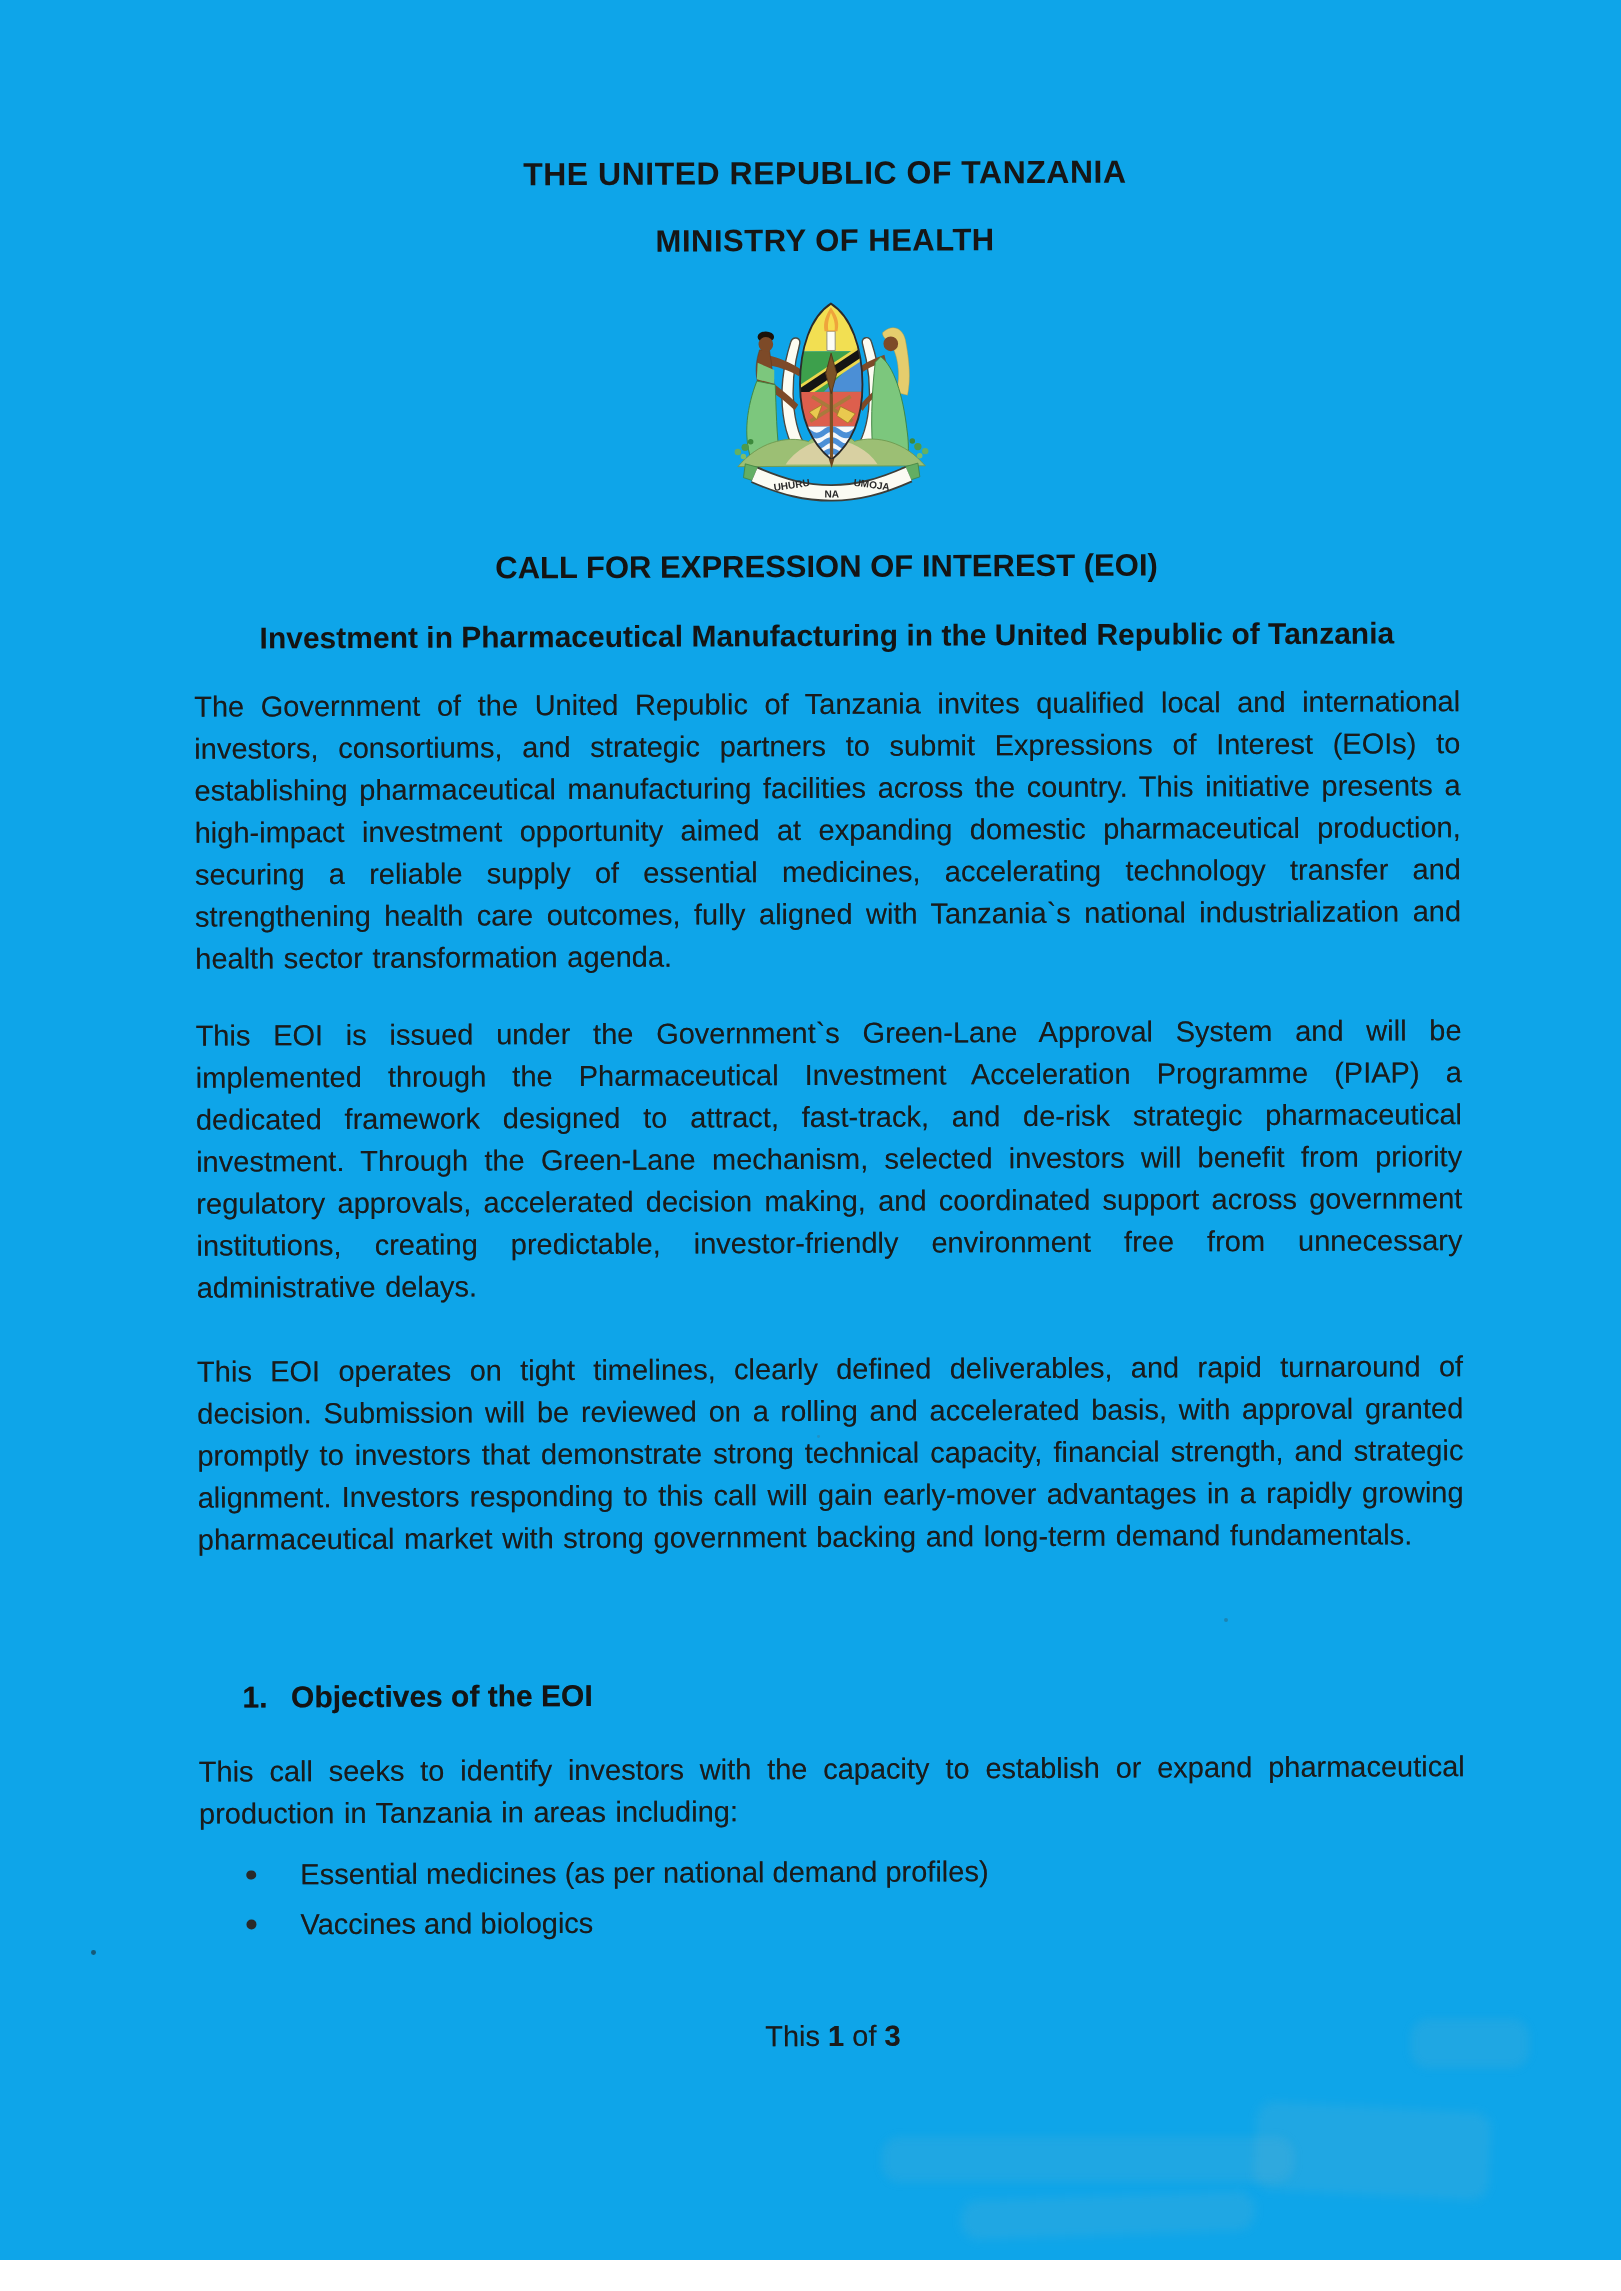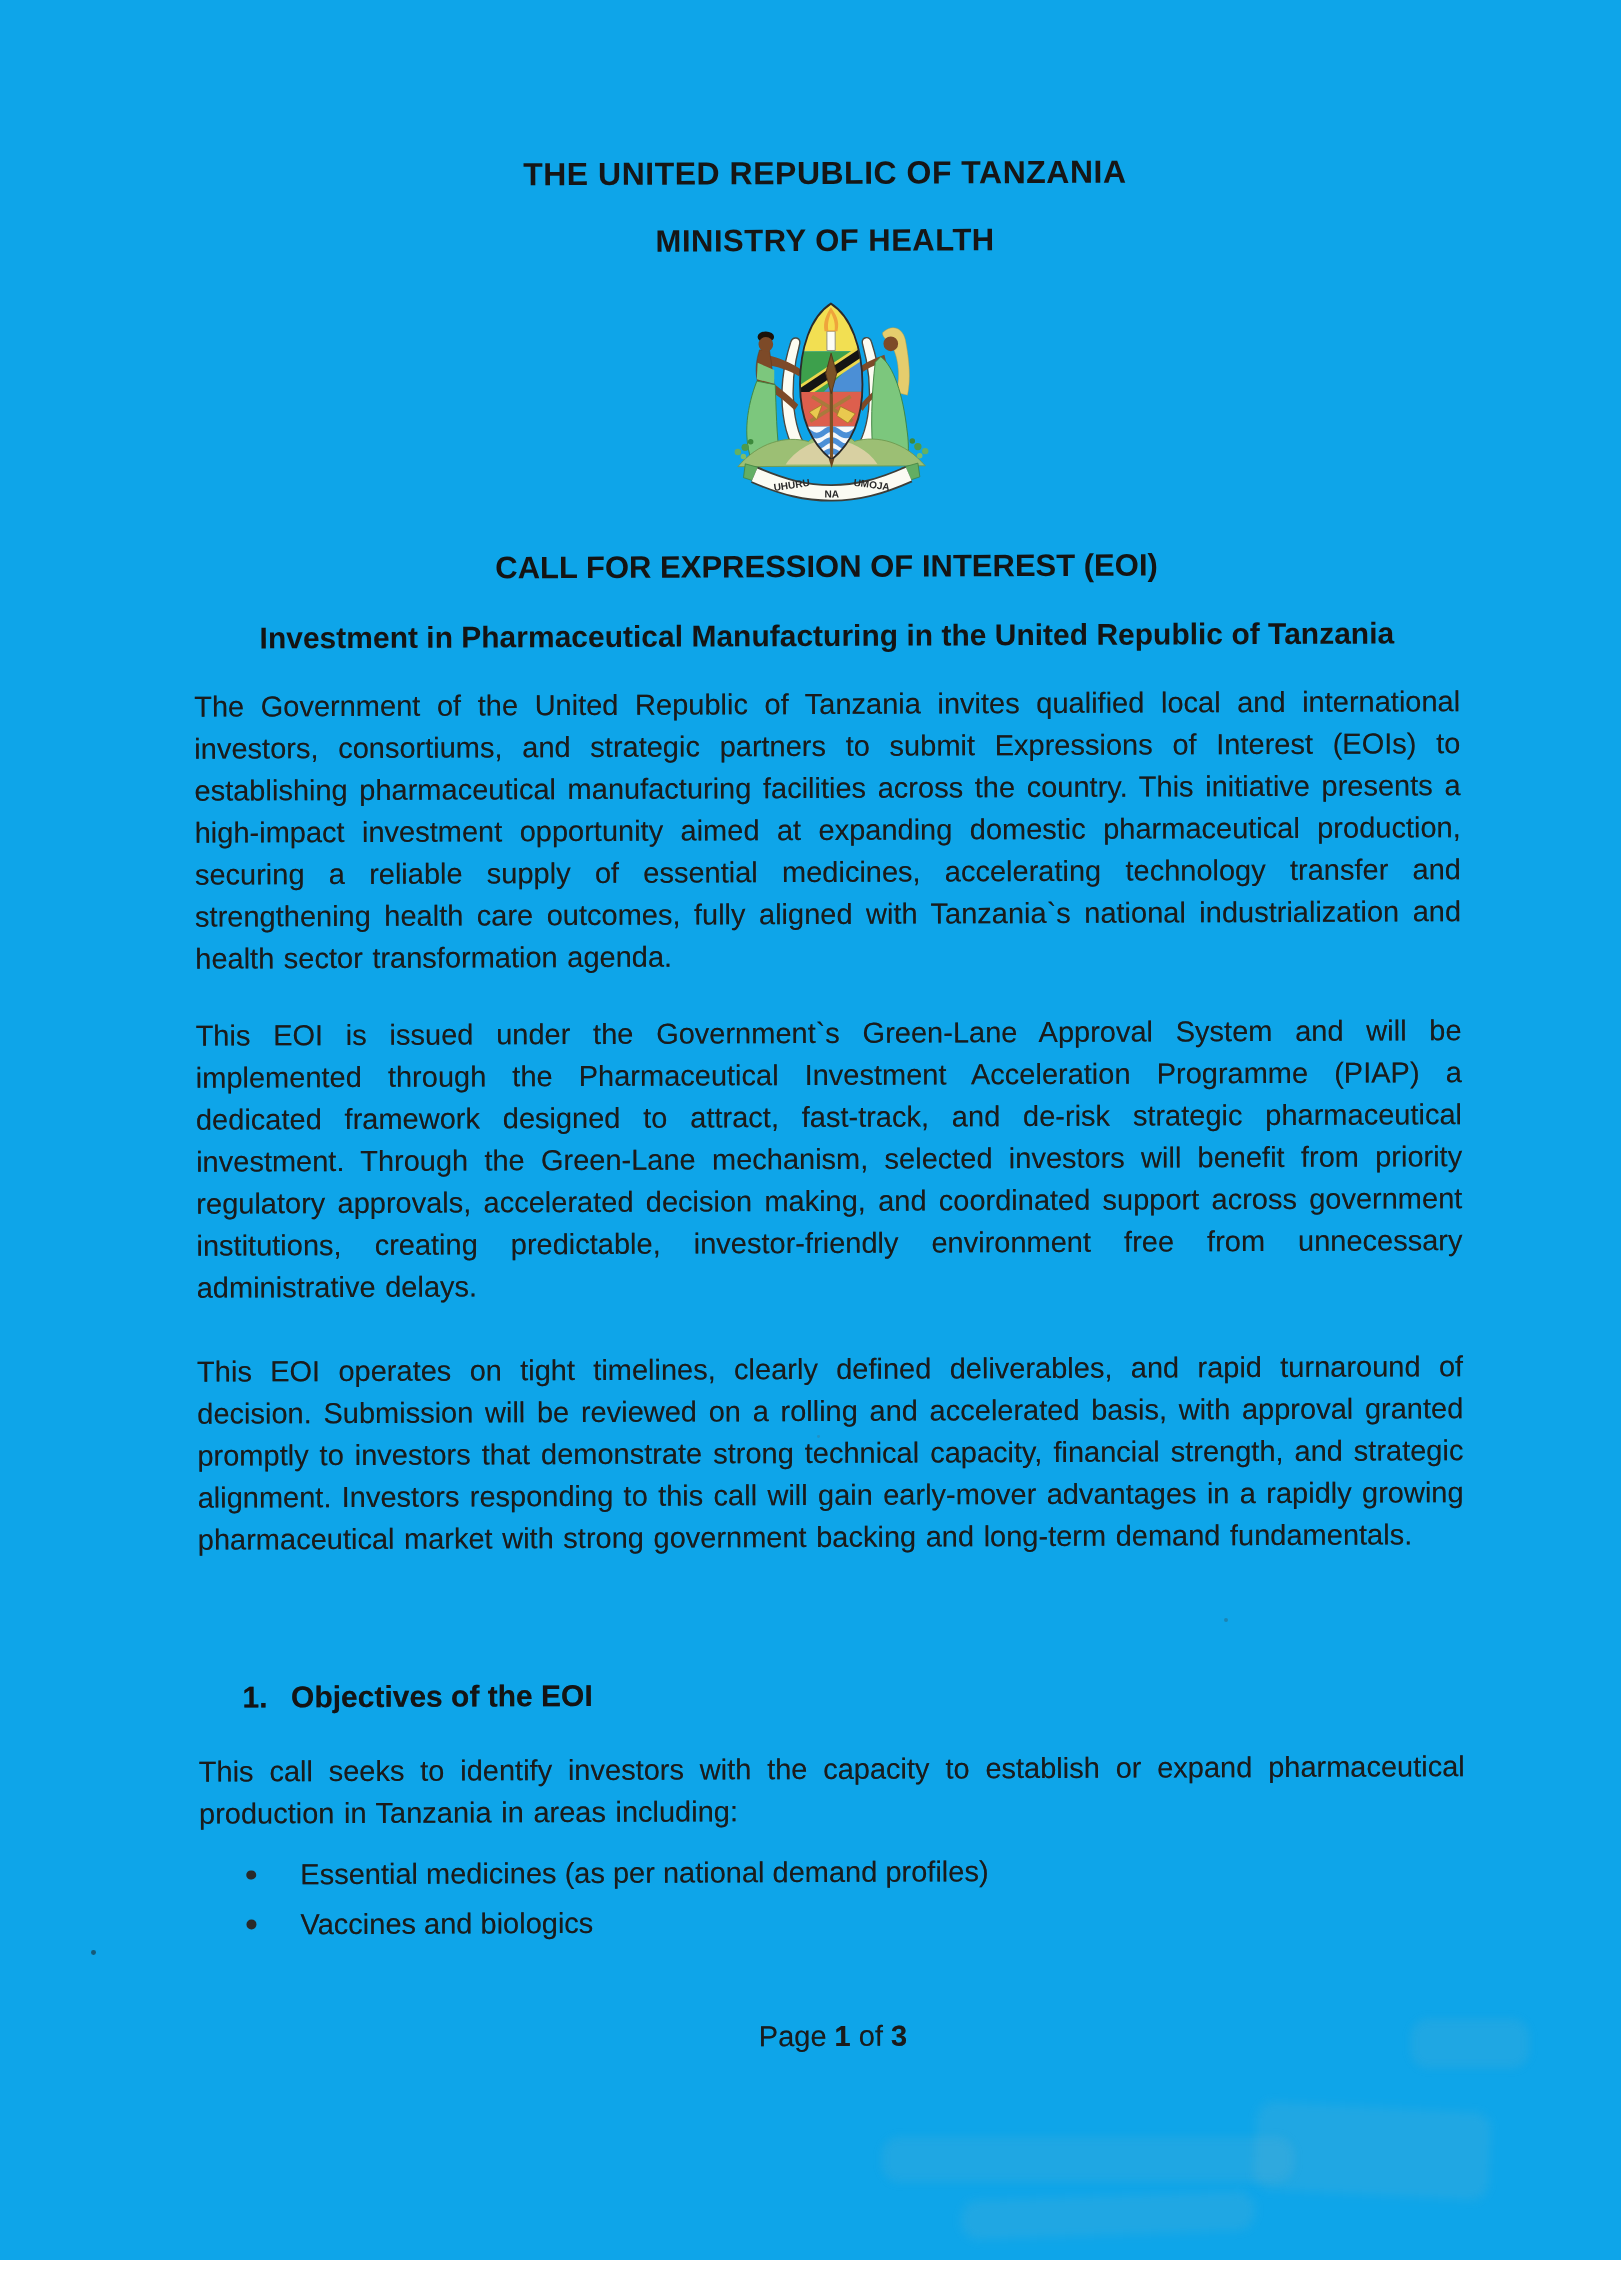--- a/index.html
+++ b/index.html
@@ -172,21 +172,21 @@
         <span class="bullet-dot"></span>
         <span>Essential medicines (as per national demand profiles)</span>
       </div>
       <div class="bullet-row">
         <span class="bullet-dot"></span>
         <span>Vaccines and biologics</span>
       </div>
     </div>
 
     <div class="abs col center footer">
-      <span>Page</span>
+      <span>This</span>
       <b>1</b>
       <span>of</span>
       <b>3</b>
     </div>
 
   </div>
 
   <div class="abs scan-line"></div>
   <div class="abs speck1"></div>
   <div class="abs speck2"></div>

